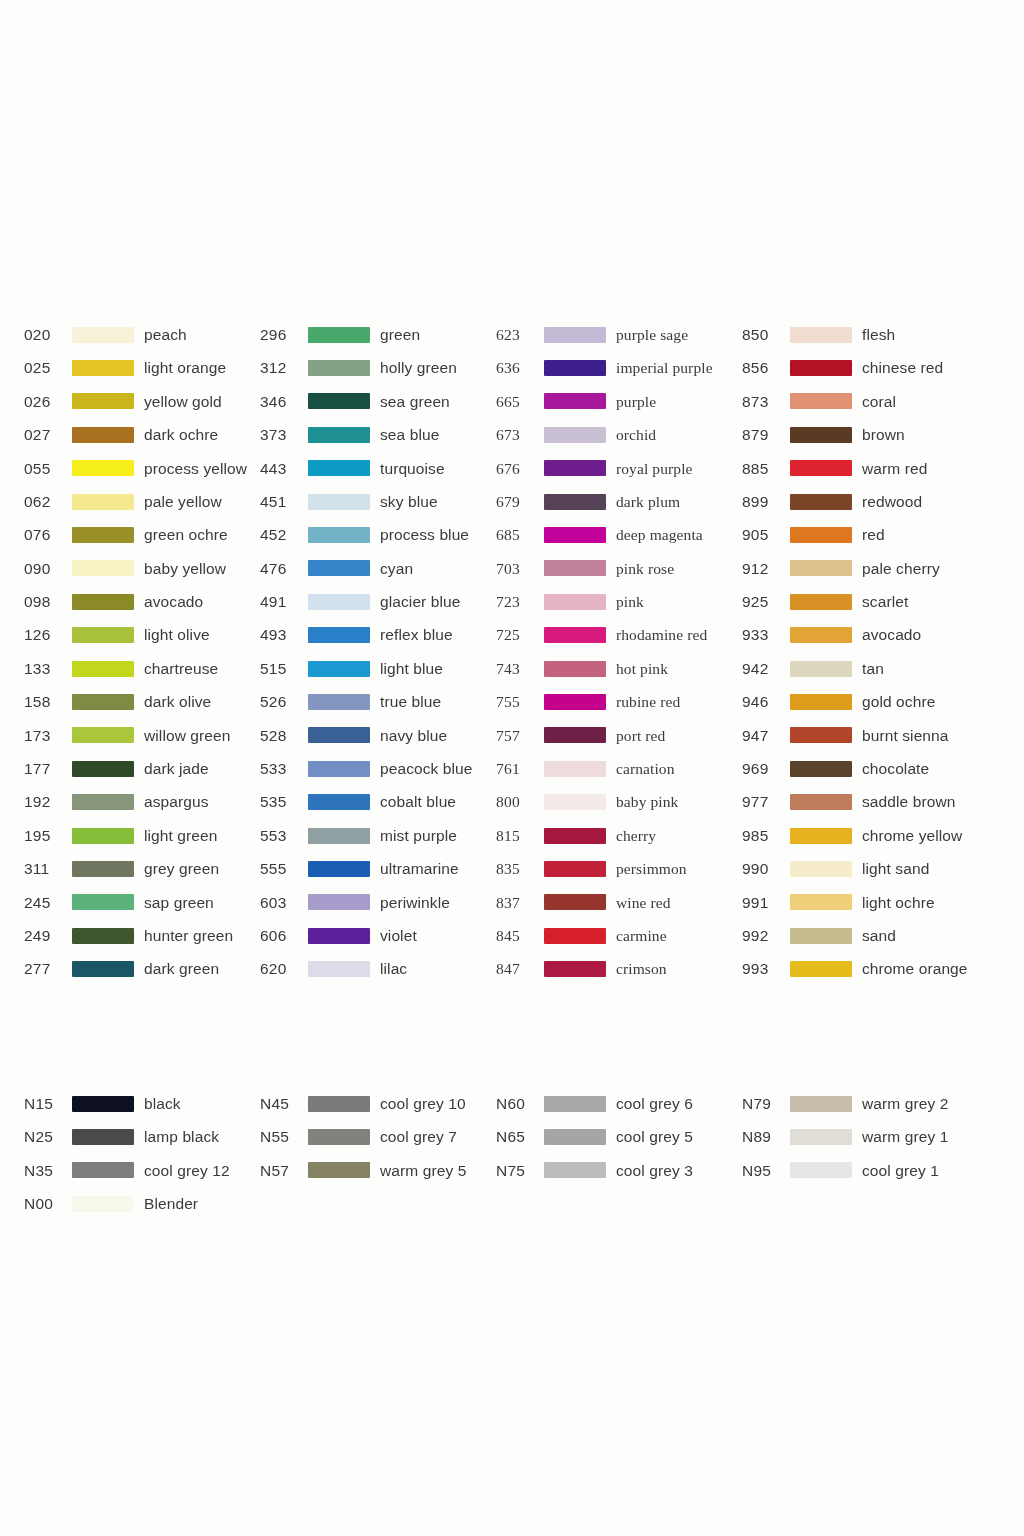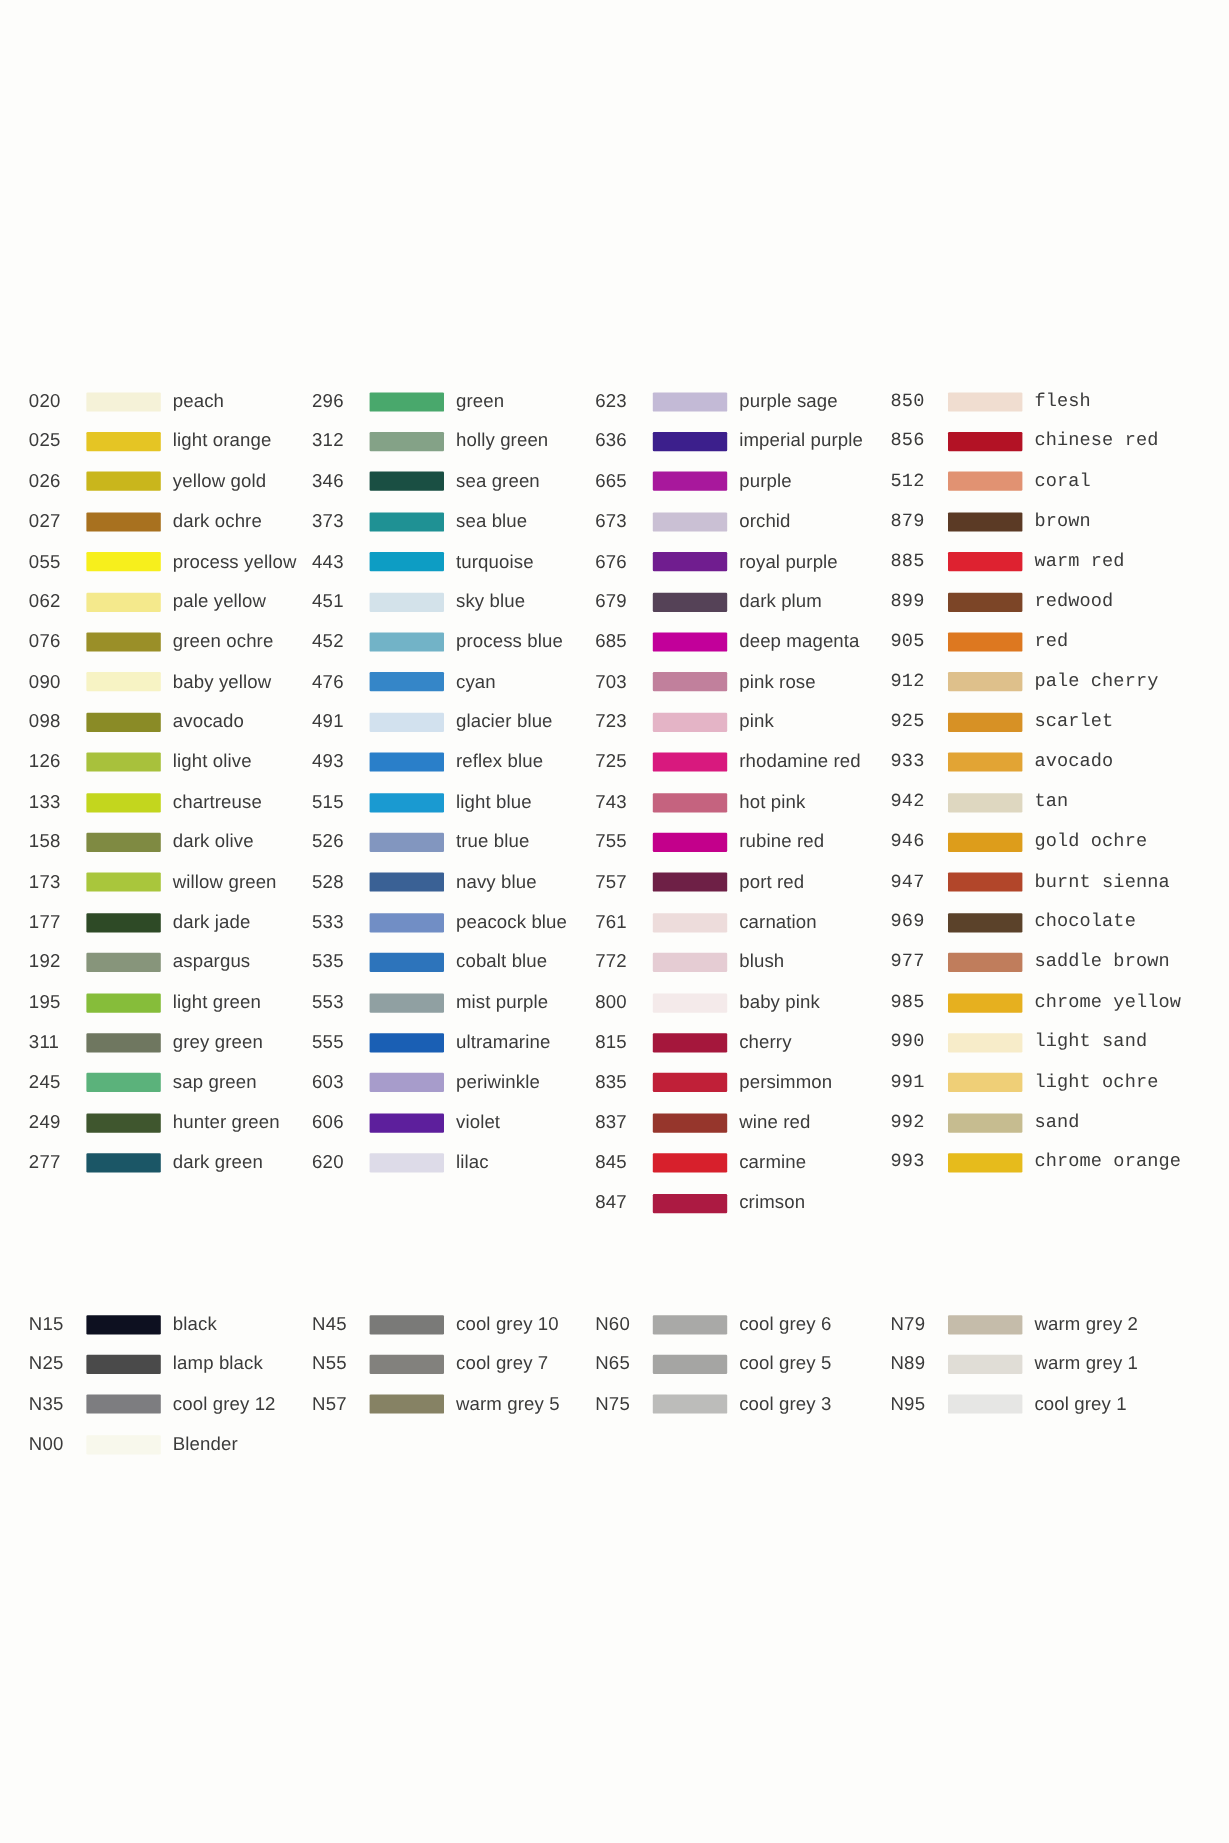--- a/index.html
+++ b/index.html
@@ -42,22 +42,22 @@
     flex-direction: row;
     align-items: flex-start;
     gap: 0px;
   }
 
   .col {
     display: flex;
     flex-direction: column;
   }
   .main-grid .col { width: 236px; }
-  .main-grid .col:nth-child(3) { width: 246px; }
-  .main-grid .col:nth-child(4) { width: 260px; font-family: Liberation Mono, monospace; }
+  .main-grid .col:nth-child(3) { width: 246px; font-family: Liberation Serif, serif; }
+  .main-grid .col:nth-child(4) { width: 260px; }
 
   .grey-grid .col { width: 236px; }
   .grey-grid .col:nth-child(3) { width: 246px; }
   .grey-grid .col:nth-child(4) { width: 260px; }
 
   .row {
     display: flex;
     flex-direction: row;
     align-items: center;
     height: 33.4px;
@@ -362,25 +362,20 @@
           <span class="code">757</span>
           <span class="swatch" style="background: rgb(110, 32, 70);"></span>
           <span class="name">port red</span>
         </div>
         <div class="row">
           <span class="code">761</span>
           <span class="swatch" style="background: rgb(237, 220, 219);"></span>
           <span class="name">carnation</span>
         </div>
         <div class="row">
-          <span class="code">772</span>
-          <span class="swatch" style="background: rgb(229, 204, 211);"></span>
-          <span class="name">blush</span>
-        </div>
-        <div class="row">
           <span class="code">800</span>
           <span class="swatch" style="background: rgb(244, 234, 234);"></span>
           <span class="name">baby pink</span>
         </div>
         <div class="row">
           <span class="code">815</span>
           <span class="swatch" style="background: rgb(165, 23, 60);"></span>
           <span class="name">cherry</span>
         </div>
         <div class="row">
@@ -409,21 +404,21 @@
           <span class="code">850</span>
           <span class="swatch" style="background: rgb(240, 221, 208);"></span>
           <span class="name">flesh</span>
         </div>
         <div class="row">
           <span class="code">856</span>
           <span class="swatch" style="background: rgb(179, 18, 37);"></span>
           <span class="name">chinese red</span>
         </div>
         <div class="row">
-          <span class="code">512</span>
+          <span class="code">873</span>
           <span class="swatch" style="background: rgb(225, 146, 114);"></span>
           <span class="name">coral</span>
         </div>
         <div class="row">
           <span class="code">879</span>
           <span class="swatch" style="background: rgb(91, 58, 37);"></span>
           <span class="name">brown</span>
         </div>
         <div class="row">
           <span class="code">885</span>

